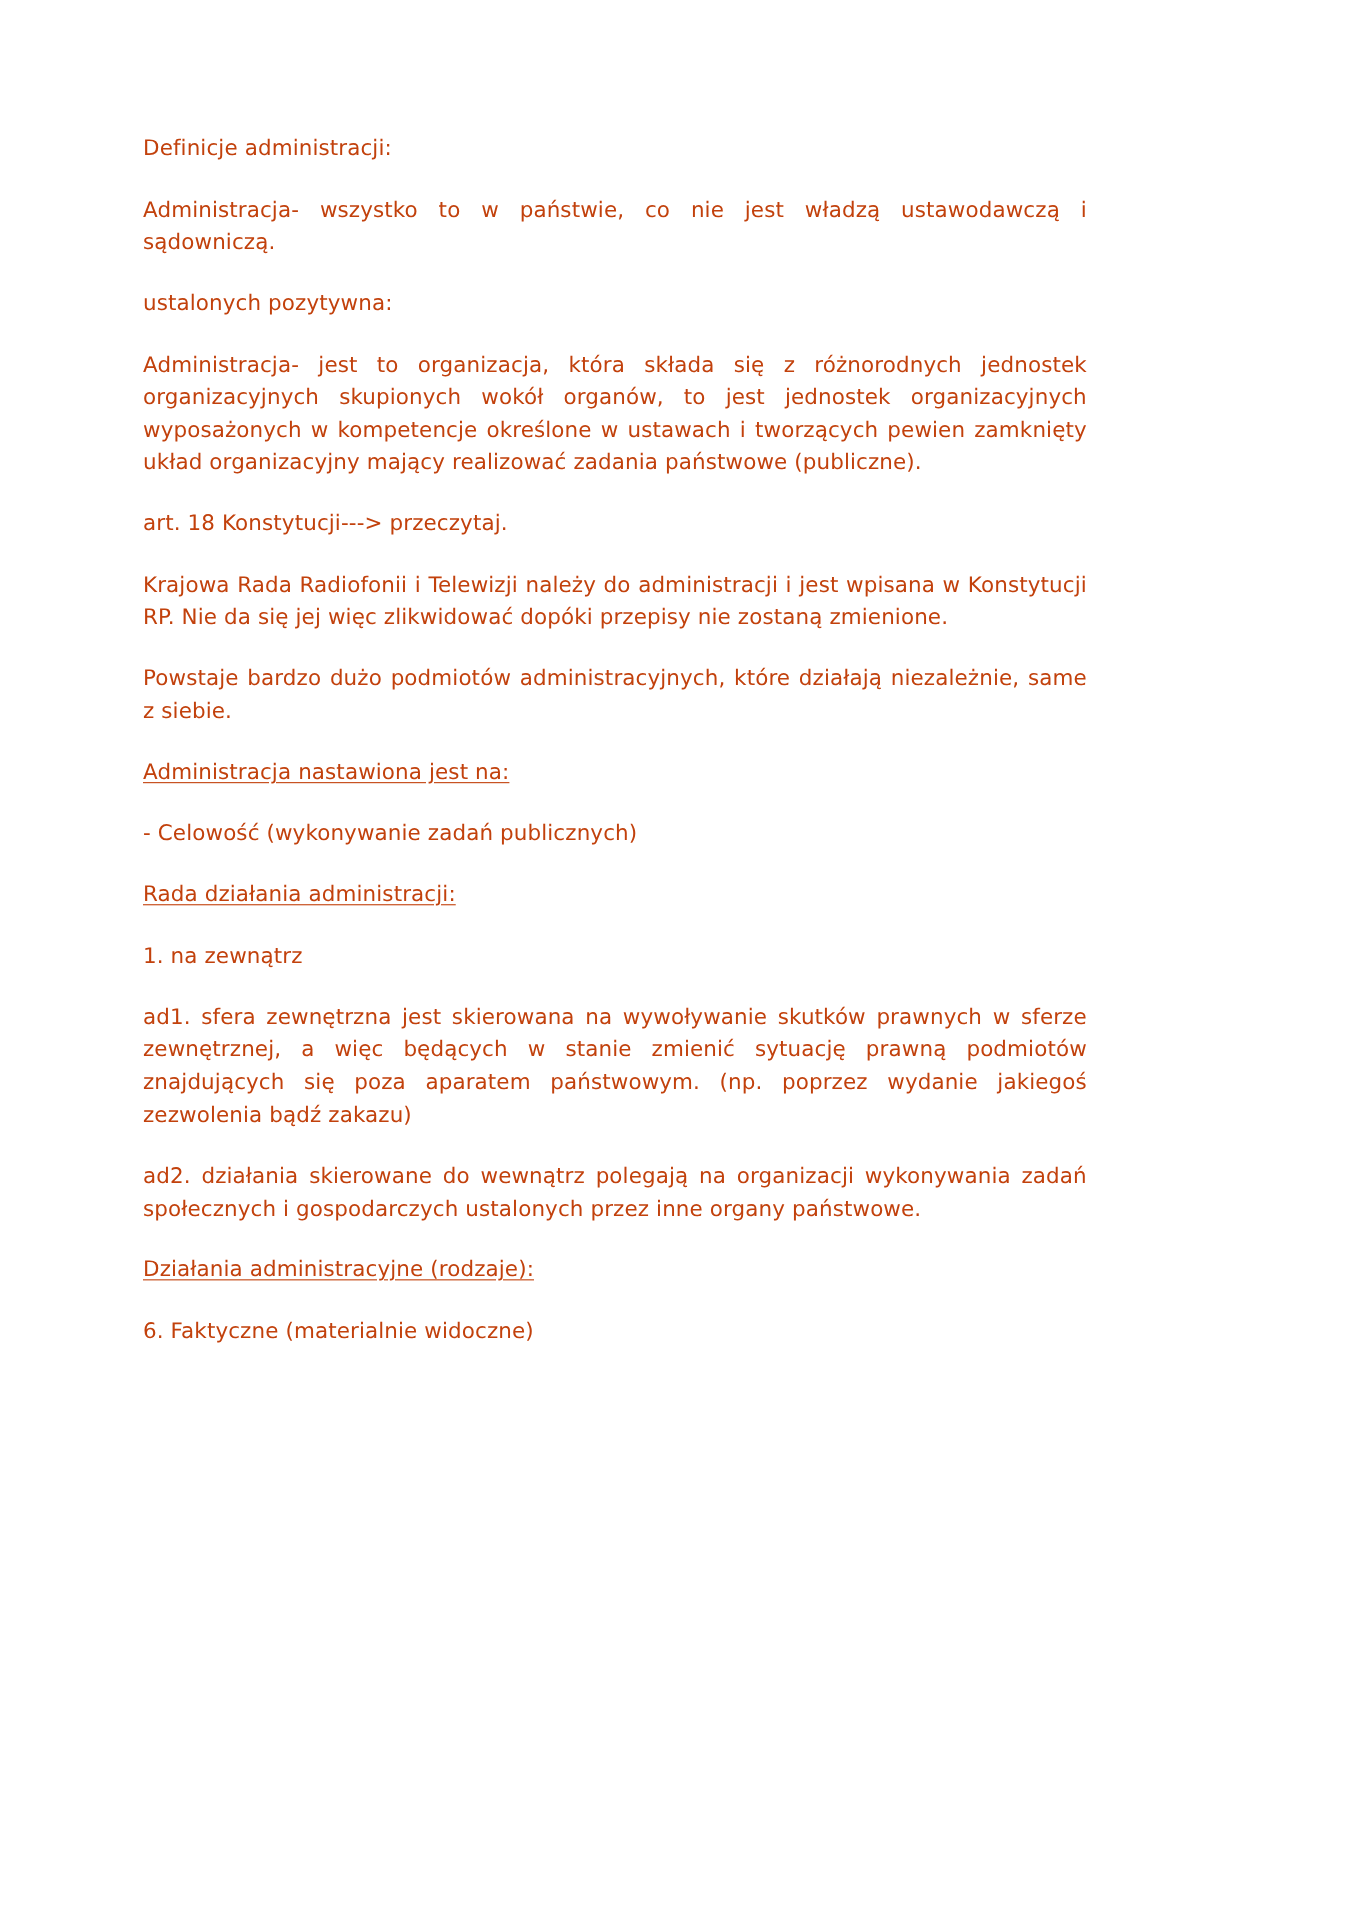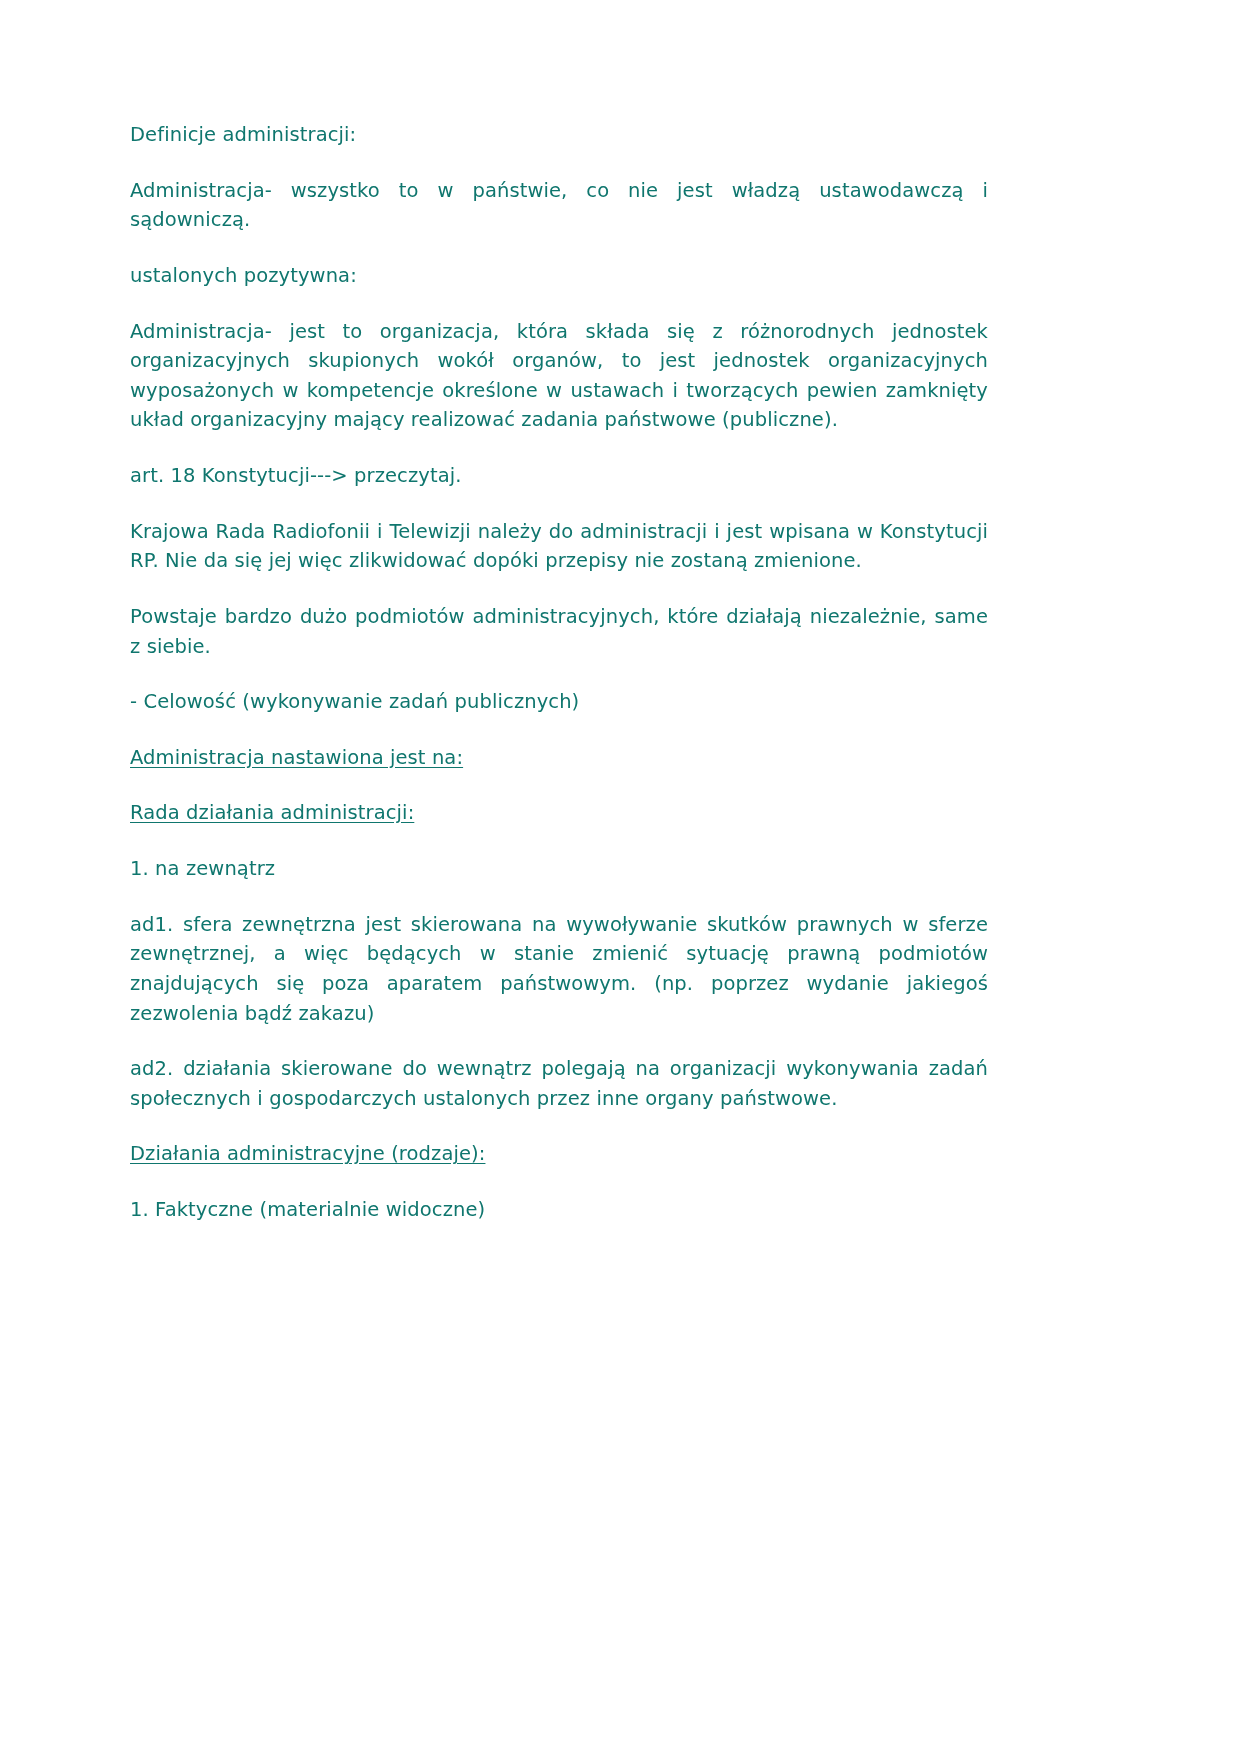--- a/index.html
+++ b/index.html
@@ -23,21 +23,21 @@
     background: #ffffff;
   }
   .doc-body {
     width: 858px;
   }
   p.para {
     margin: 0 0 26px 0;
     font-size: 19.5px;
     line-height: 1.52;
     text-align: justify;
-    color: #0f766e;
+    color: #c2410c;
     letter-spacing: 0.1px;
   }
   p.para.nojust {
     text-align: left;
   }
   .bold {
     font-weight: normal;
   }
   .underline {
     text-decoration: underline;
@@ -60,32 +60,32 @@
     <p class="para nojust">ustalonych pozytywna:</p>
 
     <p class="para gap-xl"><span class="bold">Administracja</span><span>- jest to organizacja, która składa się z różnorodnych jednostek organizacyjnych skupionych wokół organów, to jest jednostek organizacyjnych wyposażonych w kompetencje określone w ustawach i tworzących pewien zamknięty układ organizacyjny mający realizować zadania państwowe (publiczne).</span></p>
 
     <p class="para nojust">art. 18 Konstytucji---&gt; przeczytaj.</p>
 
     <p class="para">Krajowa Rada Radiofonii i Telewizji należy do administracji i jest wpisana w Konstytucji RP. Nie da się jej więc zlikwidować dopóki przepisy nie zostaną zmienione.</p>
 
     <p class="para">Powstaje bardzo dużo podmiotów administracyjnych, które działają niezależnie, same z siebie.</p>
 
+    <p class="para nojust"><span class="underline">Administracja nastawiona jest na:</span></p>
+
     <p class="para nojust">- Celowość (wykonywanie zadań publicznych)</p>
-
-    <p class="para nojust"><span class="underline">Administracja nastawiona jest na:</span></p>
 
 
     <p class="para nojust"><span class="underline">Rada działania administracji:</span></p>
 
     <p class="para nojust">1. na zewnątrz</p>
 
 
     <p class="para">ad1. sfera zewnętrzna jest skierowana na wywoływanie skutków prawnych w sferze zewnętrznej, a więc będących w stanie zmienić sytuację prawną podmiotów znajdujących się poza aparatem państwowym. (np. poprzez wydanie jakiegoś zezwolenia bądź zakazu)</p>
 
     <p class="para gap-xl">ad2. działania skierowane do wewnątrz polegają na organizacji wykonywania zadań społecznych i gospodarczych ustalonych przez inne organy państwowe.</p>
 
     <p class="para nojust"><span class="underline">Działania administracyjne (rodzaje):</span></p>
 
-    <p class="para nojust">1. Faktyczne (materialnie widoczne)</p>
+    <p class="para nojust">6. Faktyczne (materialnie widoczne)</p>
 
   </div>
 </div>
 
 </body></html>

